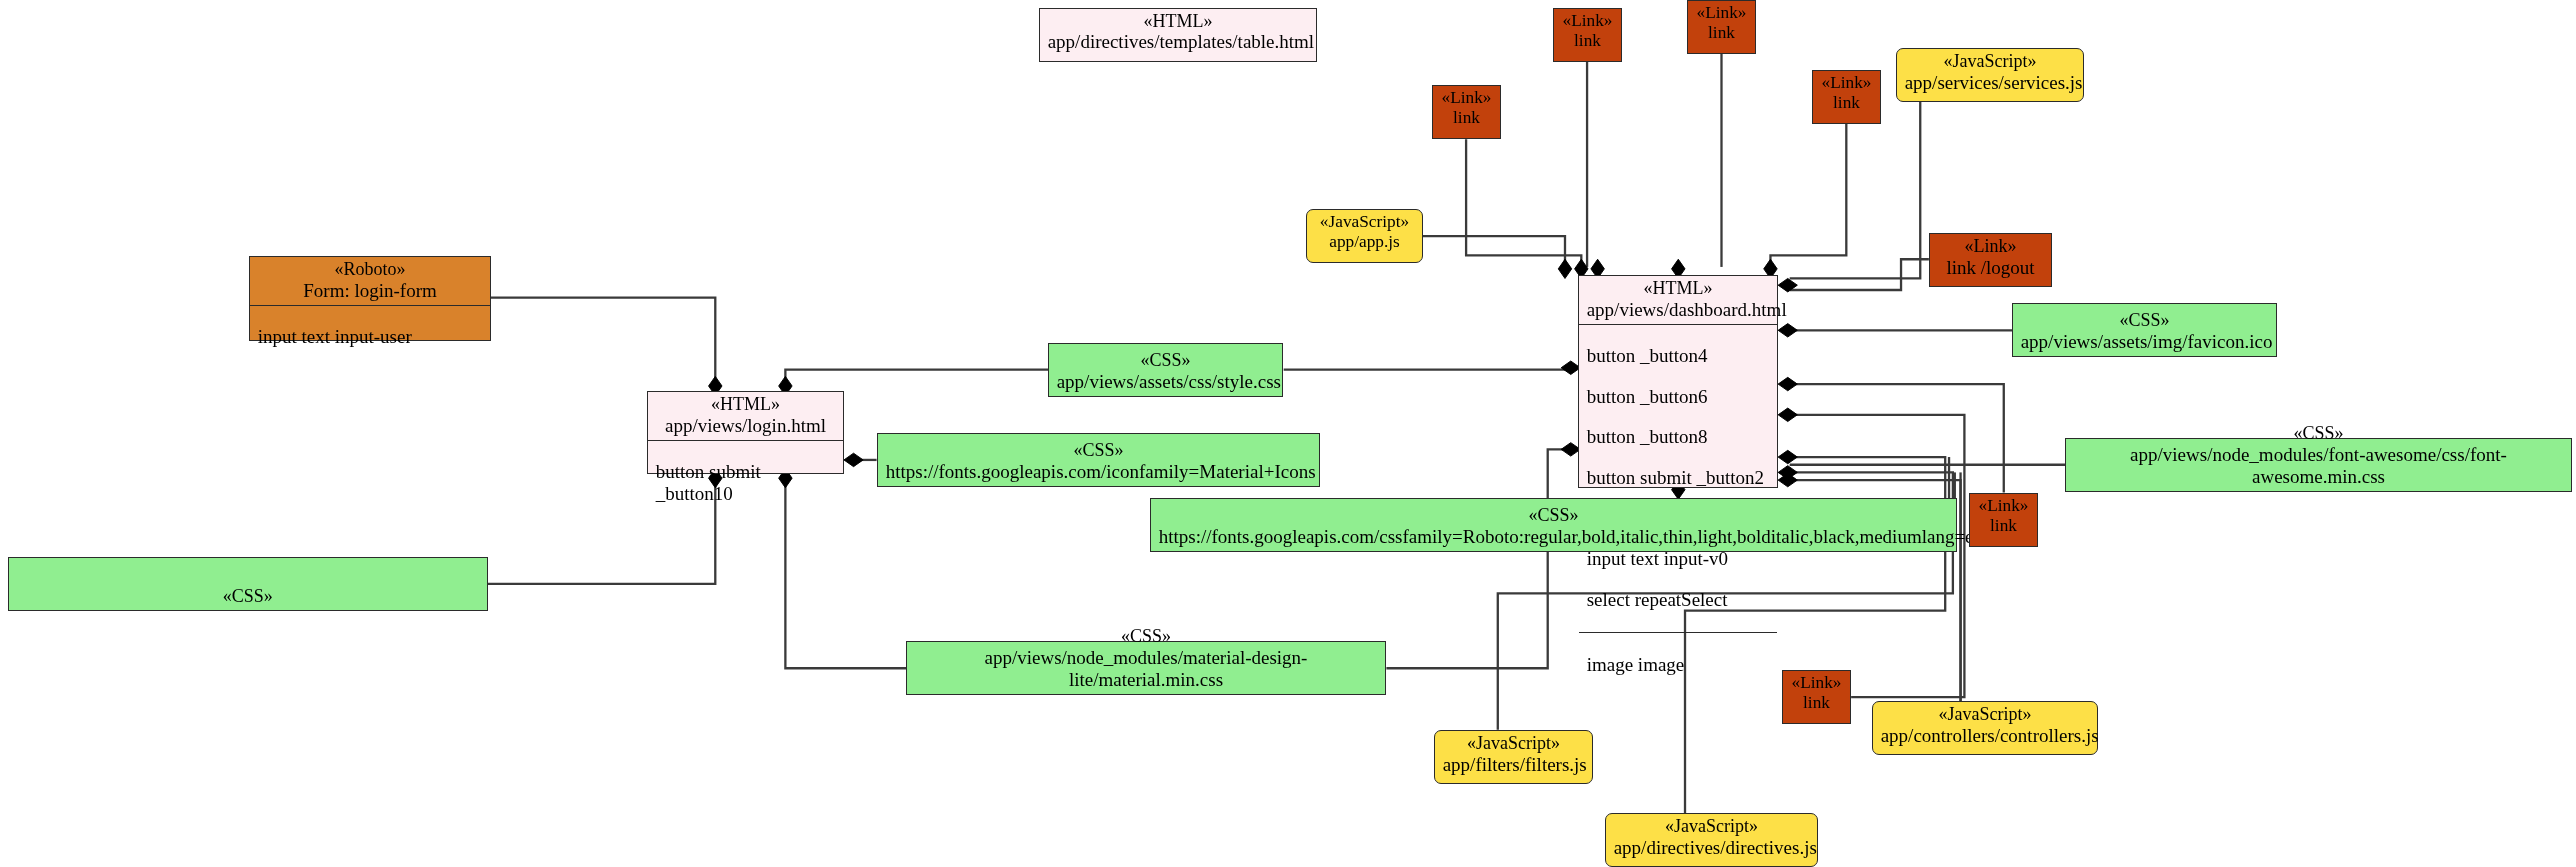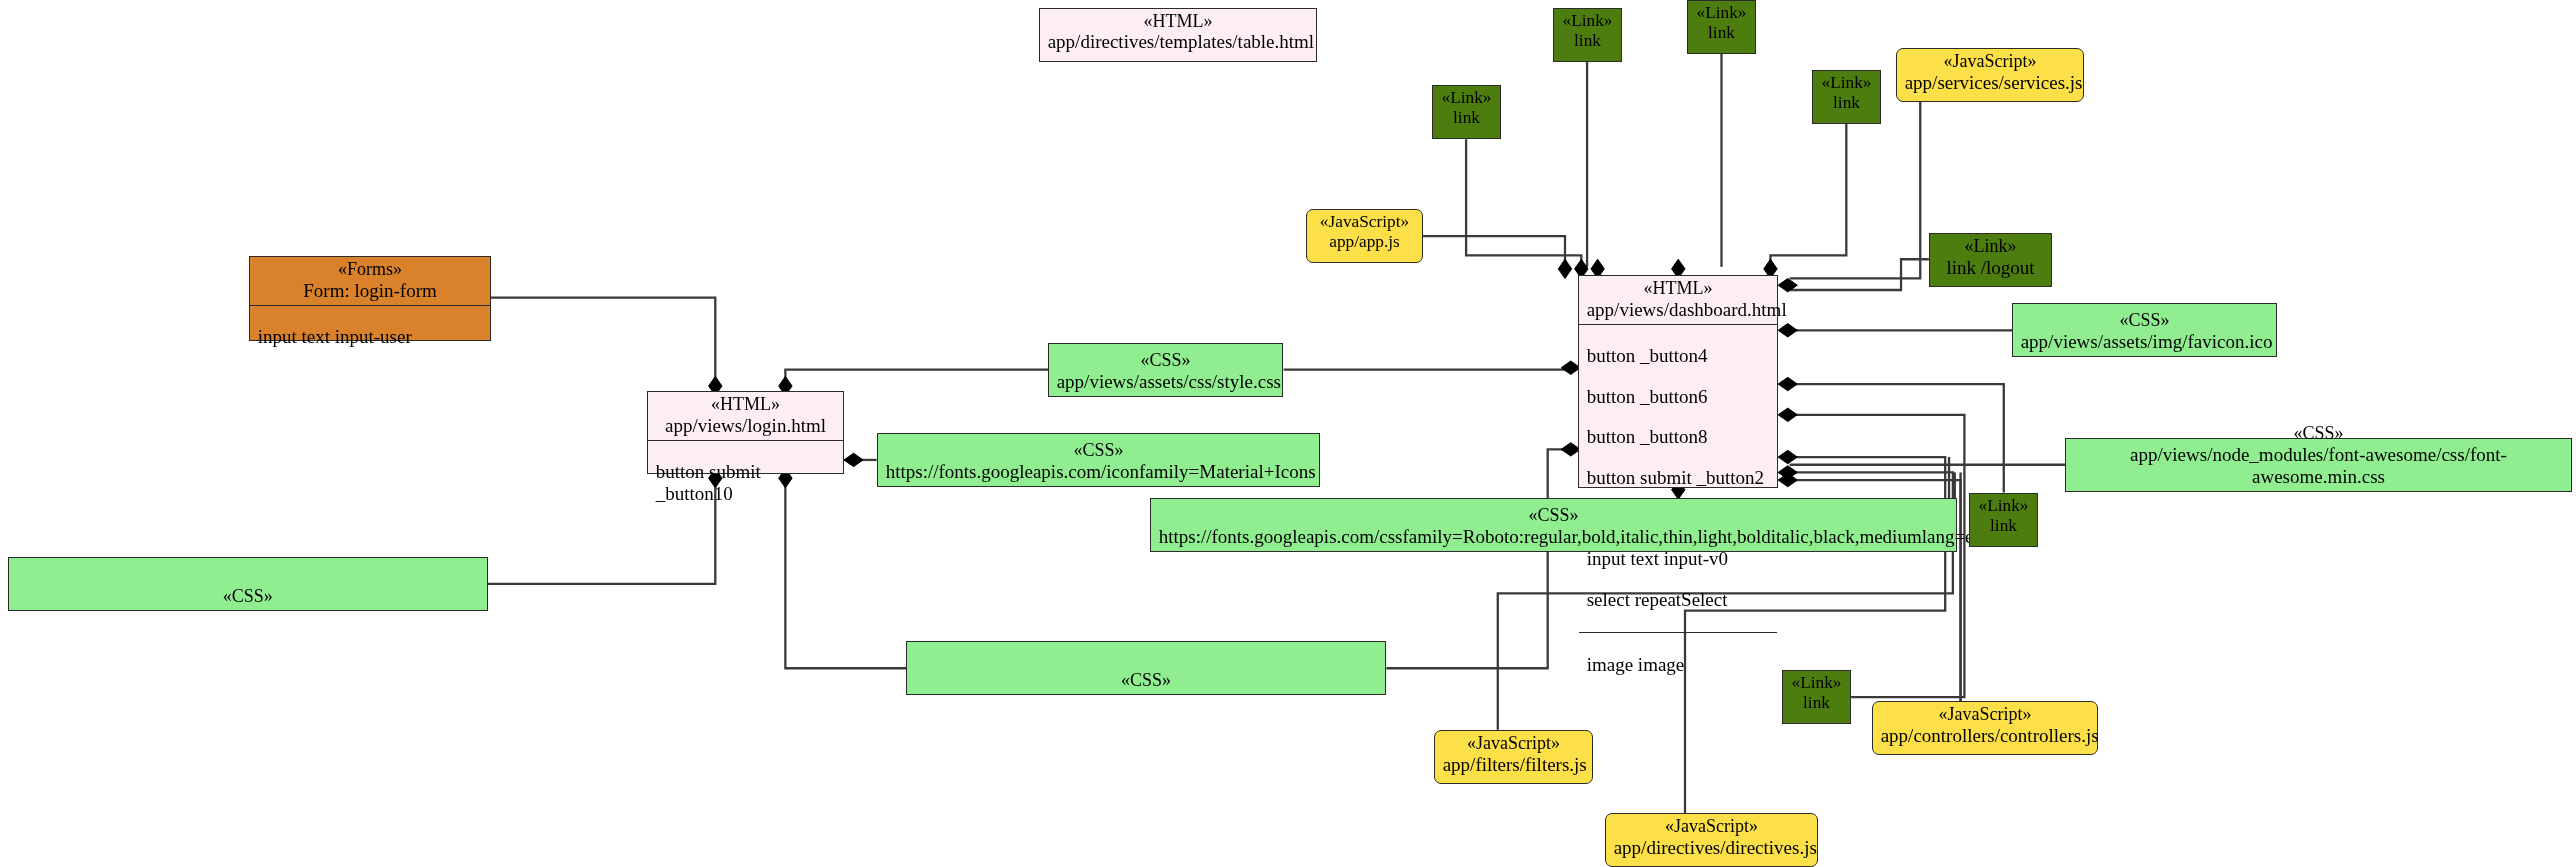--- a/index.html
+++ b/index.html
@@ -55,21 +55,21 @@
     display: block;
     font-size: 19px;
   }
   .node.small .stereo { font-size: 17.3px; }
   .node.small .nname { font-size: 17.3px; }
 
   
   .n-html   { background: #fdeef2; }
   .n-css    { background: #90ee90; justify-content: flex-end; }
   .n-js     { background: #fde047; border-radius: 7px; }
-  .n-link   { background: #4d7c0f; }
+  .n-link   { background: #c2410c; }
   .n-form   { background: #d9822b; }
 
   .node.n-form .compartment.body,
   .node.n-html .compartment.body { border-top: 1.5px solid #2b2b2b; }
 
   .body-line { display: block; font-size: 19px; }
 </style>
 </head>
 <body>
 
@@ -240,21 +240,21 @@
 
   <div class="node n-css" style="left:2012px; top:303px; width:265px; height:54px;">
     <div class="compartment head">
       <span class="stereo">«CSS»</span>
       <span class="nname">app/views/assets/img/favicon.ico</span>
     </div>
   </div>
 
   <div class="node n-form" style="left:249px; top:256px; width:242px; height:85px;">
     <div class="compartment head">
-      <span class="stereo">«Forms»</span>
+      <span class="stereo">«Roboto»</span>
       <span class="nname">Form: login-form</span>
     </div>
     <div class="compartment body">
       <span class="body-line">input text input-user</span>
     </div>
   </div>
 
   <div class="node n-css" style="left:1048px; top:343px; width:235px; height:54px;">
     <div class="compartment head">
       <span class="stereo">«CSS»</span>
@@ -302,20 +302,21 @@
 
   <div class="node n-css" style="left:7.7px; top:557px; width:480px; height:54px;">
     <div class="compartment head">
       <span class="stereo">«CSS»</span>
     </div>
   </div>
 
   <div class="node n-css" style="left:906px; top:641px; width:480px; height:54px;">
     <div class="compartment head">
       <span class="stereo">«CSS»</span>
+      <span class="nname">app/views/node_modules/material-design-lite/material.min.css</span>
     </div>
   </div>
 
   <div class="node n-link small" style="left:1782px; top:670px; width:69px; height:54px;">
     <div class="compartment head">
       <span class="stereo">«Link»</span>
       <span class="nname">link</span>
     </div>
   </div>
 

